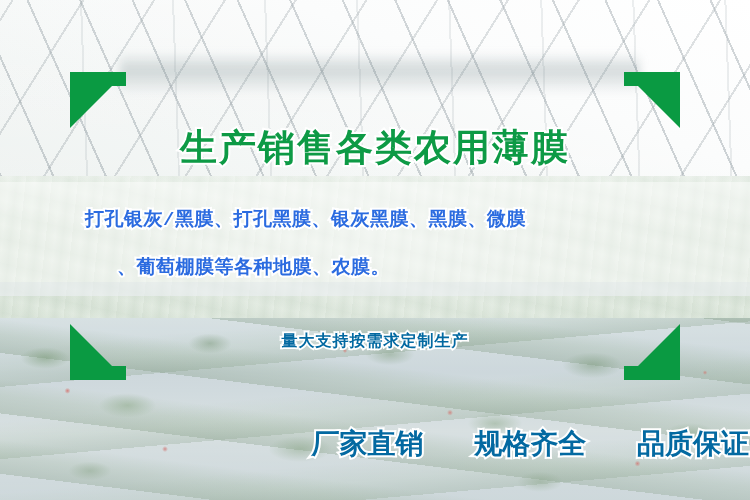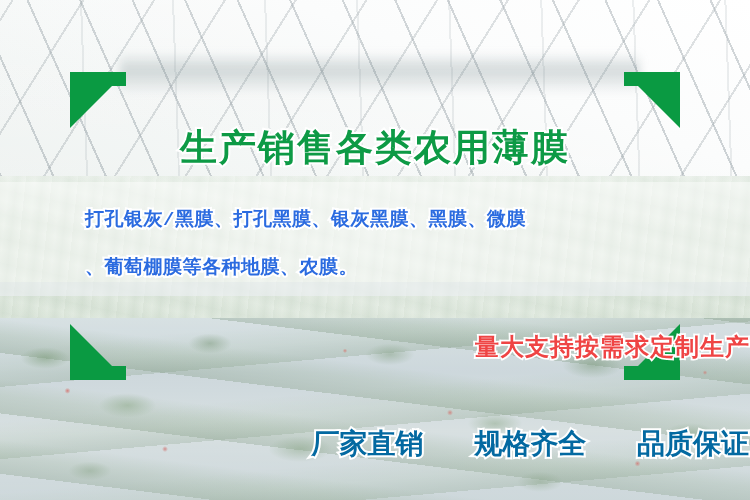--- a/index.html
+++ b/index.html
@@ -242,32 +242,32 @@
     width: 600px;
     font-size: 19px;
     font-weight: 700;
     line-height: 48px;
     letter-spacing: 0.5px;
     color: #2b6be0;
     -webkit-text-stroke: 4px #ffffff;
     paint-order: stroke fill;
   }
   .body-text .line { display: block; }
-  .body-text .line-2 { padding-left: 0; }
+  .body-text .line-2 { padding-left: 0; margin-left: 32px; }
 
   .custom-line {
     position: absolute;
     left: 0;
     top: 331px;
     width: 750px;
-    text-align: right;
-    font-size: 24px;
+    text-align: center;
+    font-size: 16px;
     font-weight: 700;
     letter-spacing: 1px;
-    color: #ef4444;
+    color: #0369a1;
     -webkit-text-stroke: 3.5px #ffffff;
     paint-order: stroke fill;
     white-space: nowrap;
   }
 
   .selling-points {
     position: absolute;
     left: 16px;
     top: 425px;
     width: 750px;

